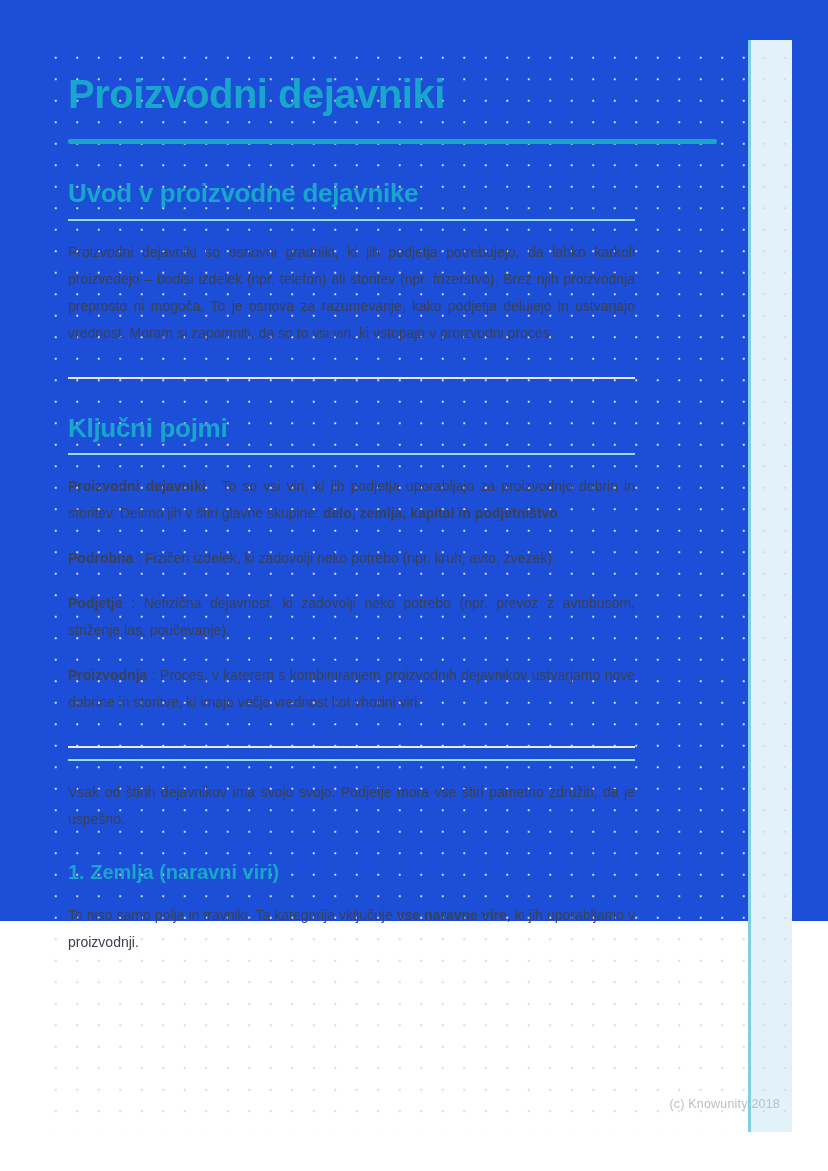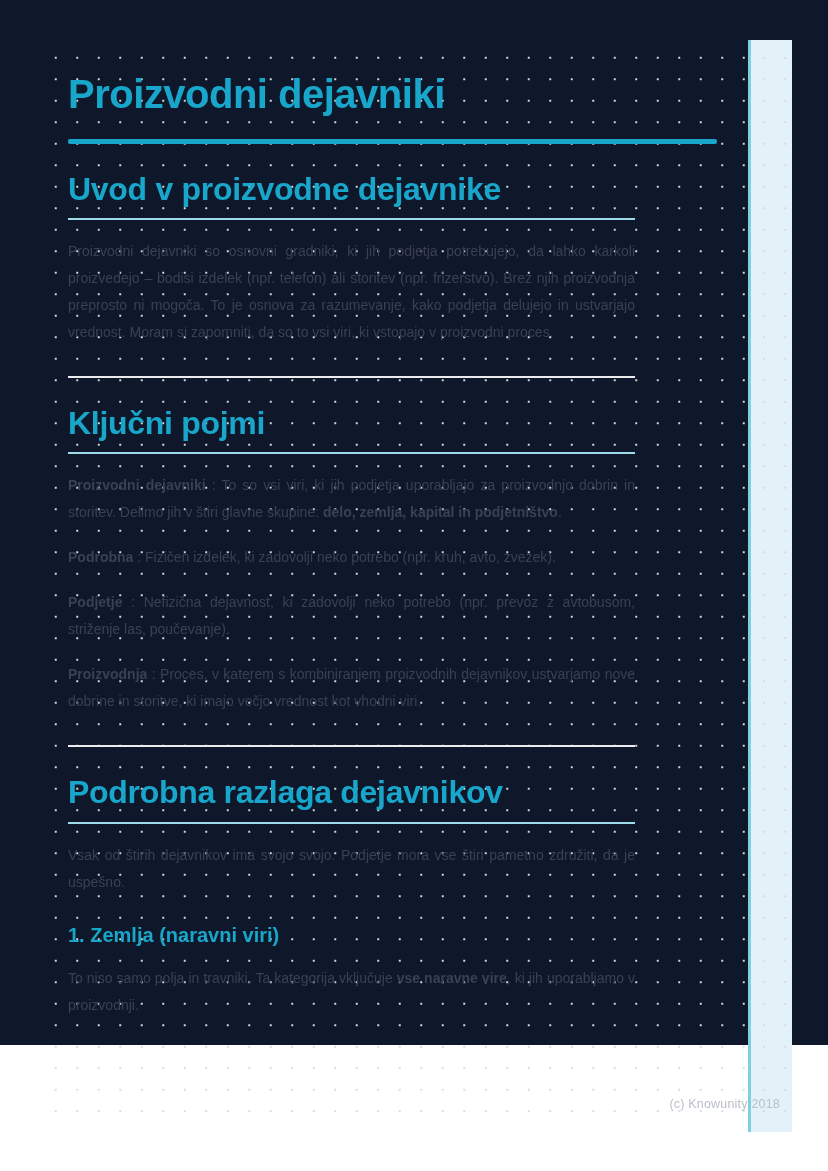--- a/index.html
+++ b/index.html
@@ -8,21 +8,21 @@
     --band_fill:#e2f2f8;
     --band_border:#7ed0e0;
     --text:#3a4152;
     --divider:#ebebee;
     --footer_text:#b9bfc7;
     --dot:#d8dae0;
   }
   *{margin:0;padding:0;box-sizing:border-box;}
   html,body{width:828px;height:1171px;background:#ffffff;overflow:hidden;
     font-family:"Liberation Sans",sans-serif;}
-  .page{position:relative;width:828px;height:1045px;background:#0f172a;}
+  .page{position:relative;width:828px;height:921px;background:#1d4ed8;}
   .sheet{
     position:absolute;left:40px;top:40px;width:752px;height:1092px;
     background-image:radial-gradient(circle,var(--dot) 1.2px,transparent 1.4px);
     background-size:21.5px 21.5px;
     background-position:5px 7px;
   }
   .band{
     position:absolute;top:0;right:0;width:44px;height:100%;
     background-color:var(--band_fill);
     background-image:radial-gradient(circle,var(--dot) 1.2px,transparent 1.4px);
@@ -31,22 +31,22 @@
     border-left:3px solid var(--band_border);
   }
   .content{position:absolute;left:28px;top:0;width:649px;}
   h1{
     margin-top:33px;
     font-size:40px;line-height:1.05;font-weight:bold;
     color:var(--accent);letter-spacing:-0.5px;
   }
   .h1-rule{margin-top:24px;height:5px;width:649px;background:var(--accent);border-radius:2px;}
   h2{
-    margin-top:28px;
-    font-size:32px;line-height:1.1;font-weight:bold;
+    margin-top:35px;
+    font-size:26px;line-height:1.1;font-weight:bold;
     color:var(--accent);letter-spacing:-0.3px;
   }
   .h2-rule{margin-top:11px;height:2px;width:567px;background:var(--accent_light);}
   h3{
     margin-top:28px;
     font-size:20px;line-height:1.15;font-weight:bold;
     color:var(--accent);
   }
   p{
     width:567px;margin-top:18px;
@@ -84,21 +84,20 @@
         <div class="h2-rule"></div>
         <p><b>Proizvodni dejavniki</b> : To so vsi viri, ki jih podjetja uporabljajo za proizvodnjo dobrin in storitev. Delimo jih v štiri glavne skupine: <b>delo, zemlja, kapital in podjetništvo</b>.</p>
         <p><b>Podrobna</b> : Fizičen izdelek, ki zadovolji neko potrebo (npr. kruh, avto, zvezek).</p>
         <p><b>Podjetje</b> : Nefizična dejavnost, ki zadovolji neko potrebo (npr. prevoz z avtobusom, striženje las, poučevanje).</p>
         <p><b>Proizvodnja</b> : Proces, v katerem s kombiniranjem proizvodnih dejavnikov ustvarjamo nove dobrine in storitve, ki imajo večjo vrednost kot vhodni viri.</p>
       </section>
 
       <div class="divider"></div>
 
       <section>
-        <h2>Podrobna razlaga dejavnikov</h2>
         <div class="h2-rule"></div>
         <p>Vsak od štirih dejavnikov ima svojo svojo. Podjetje mora vse štiri pametno združiti, da je uspešno.</p>
         <h3>1. Zemlja (naravni viri)</h3>
         <p>To niso samo polja in travniki. Ta kategorija vključuje <b>vse naravne vire</b>, ki jih uporabljamo v proizvodnji.</p>
       </section>
 
     </div>
   </div>
   <div class="footer">(c) Knowunity 2018</div>
 </div>

